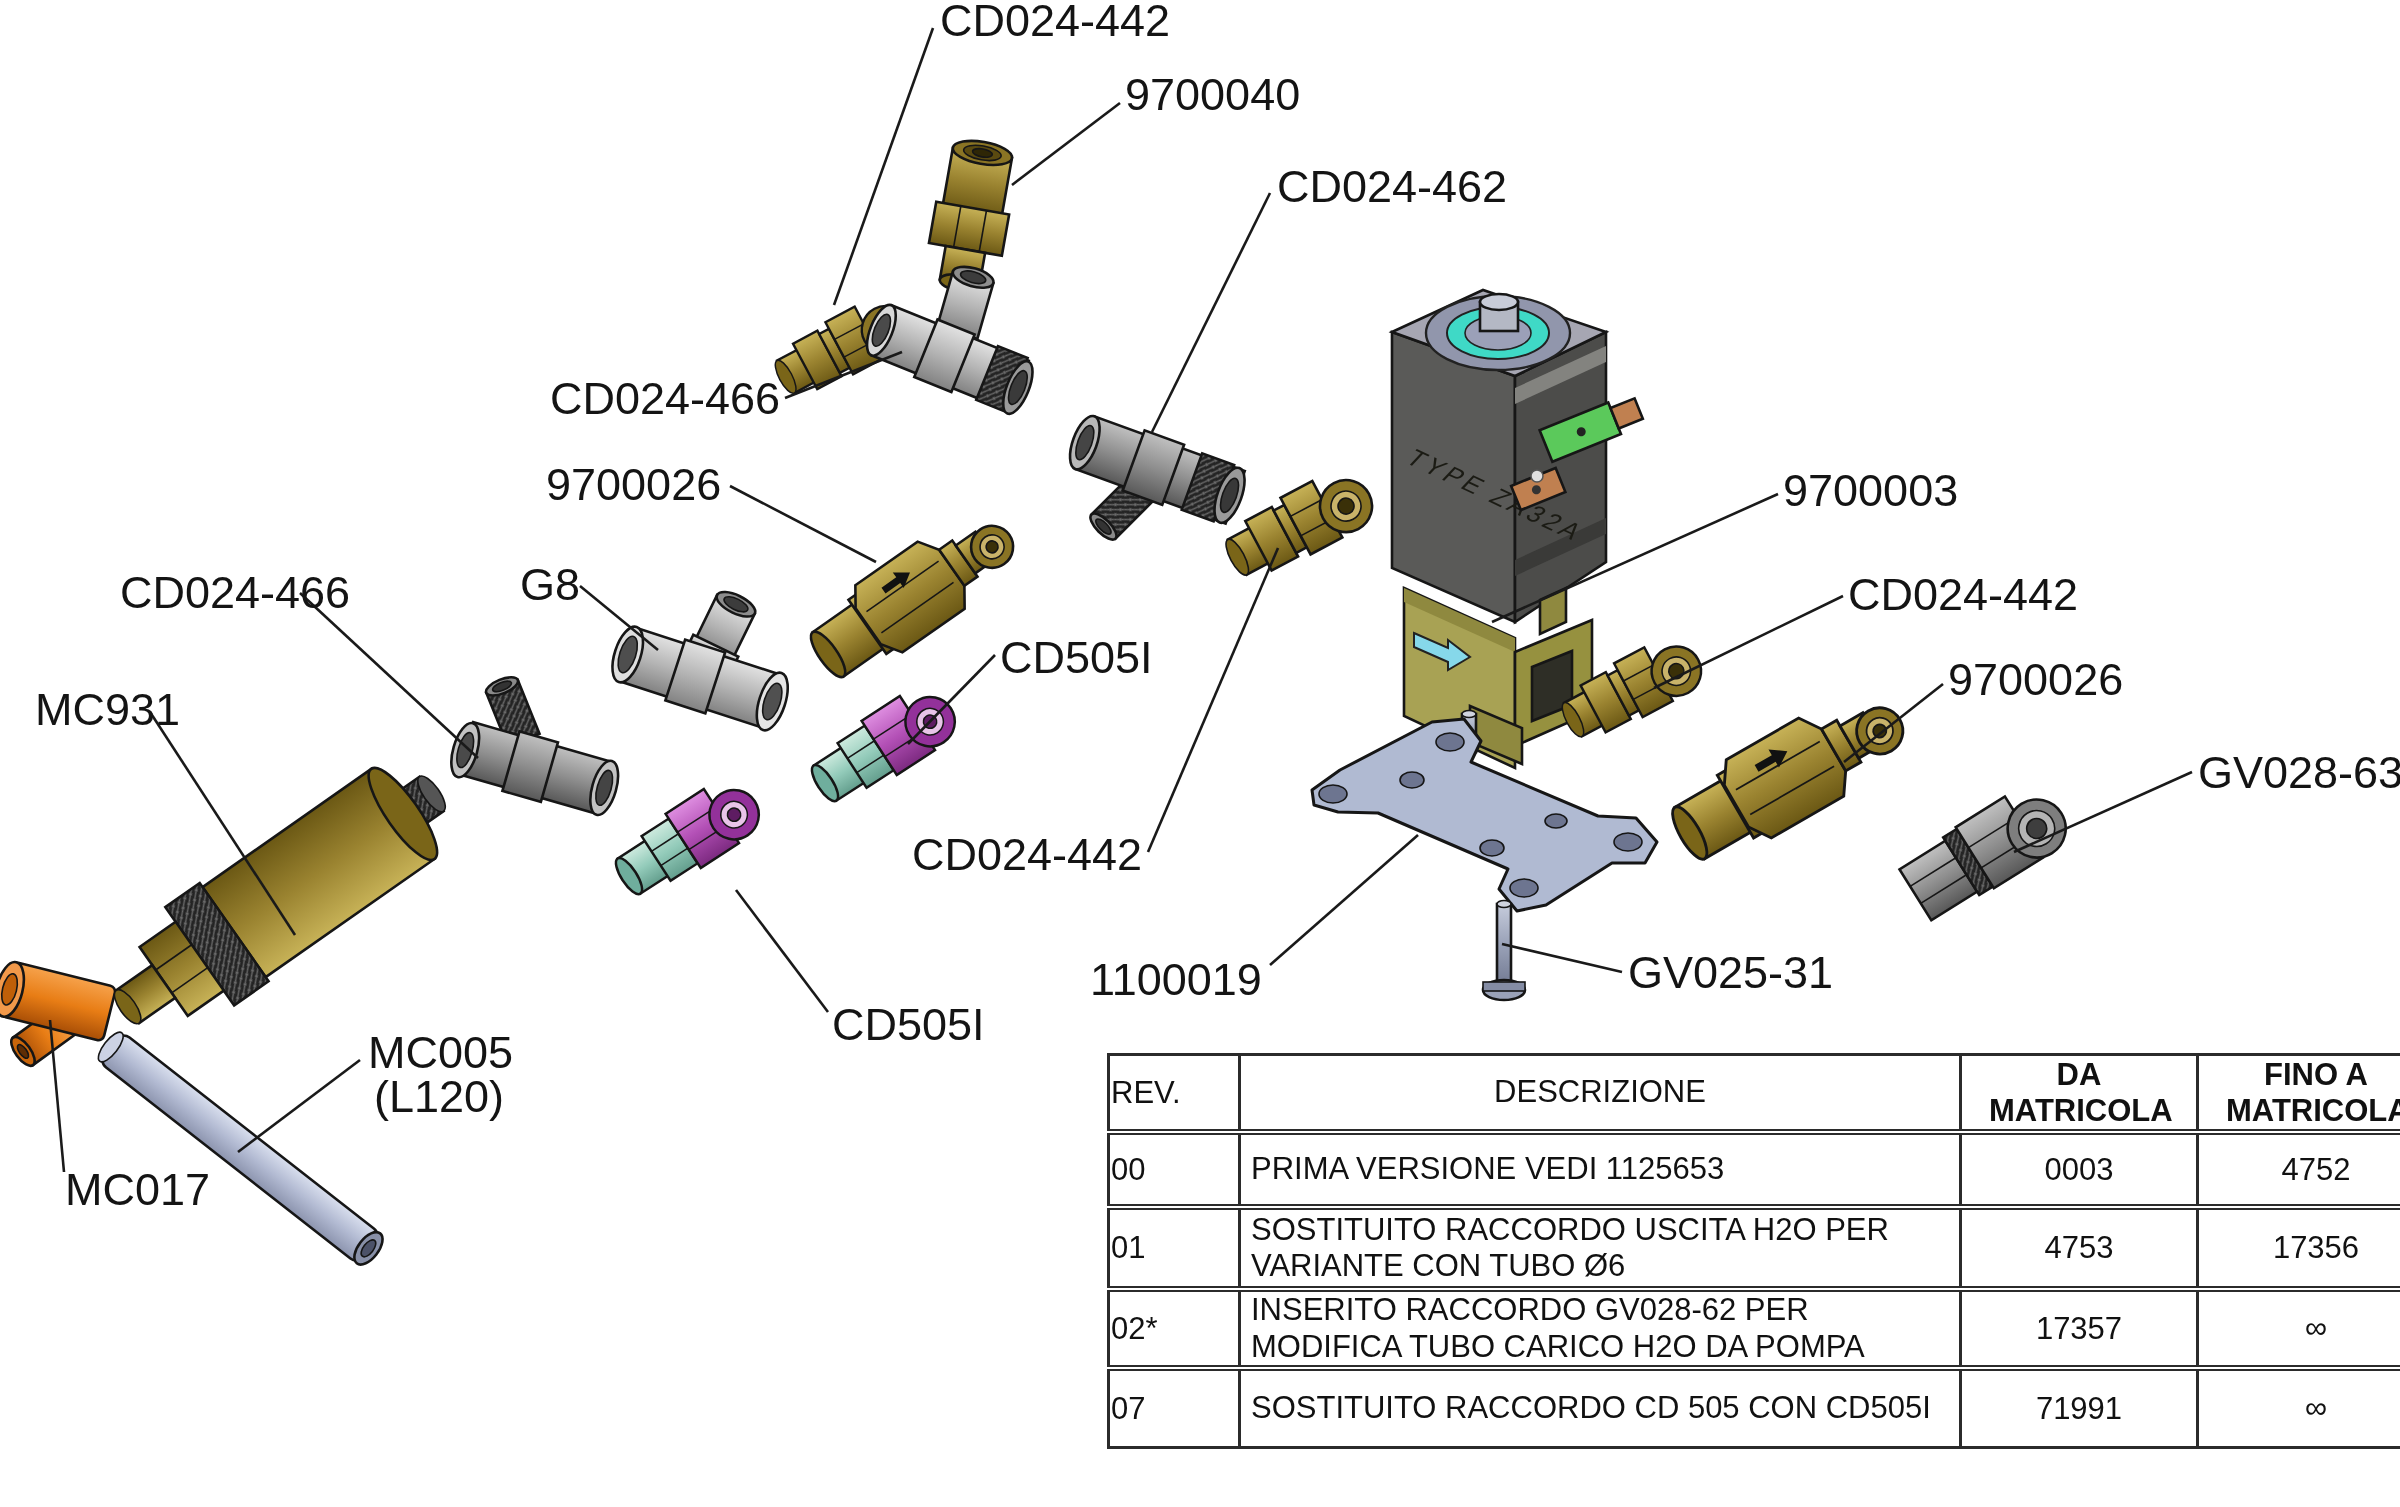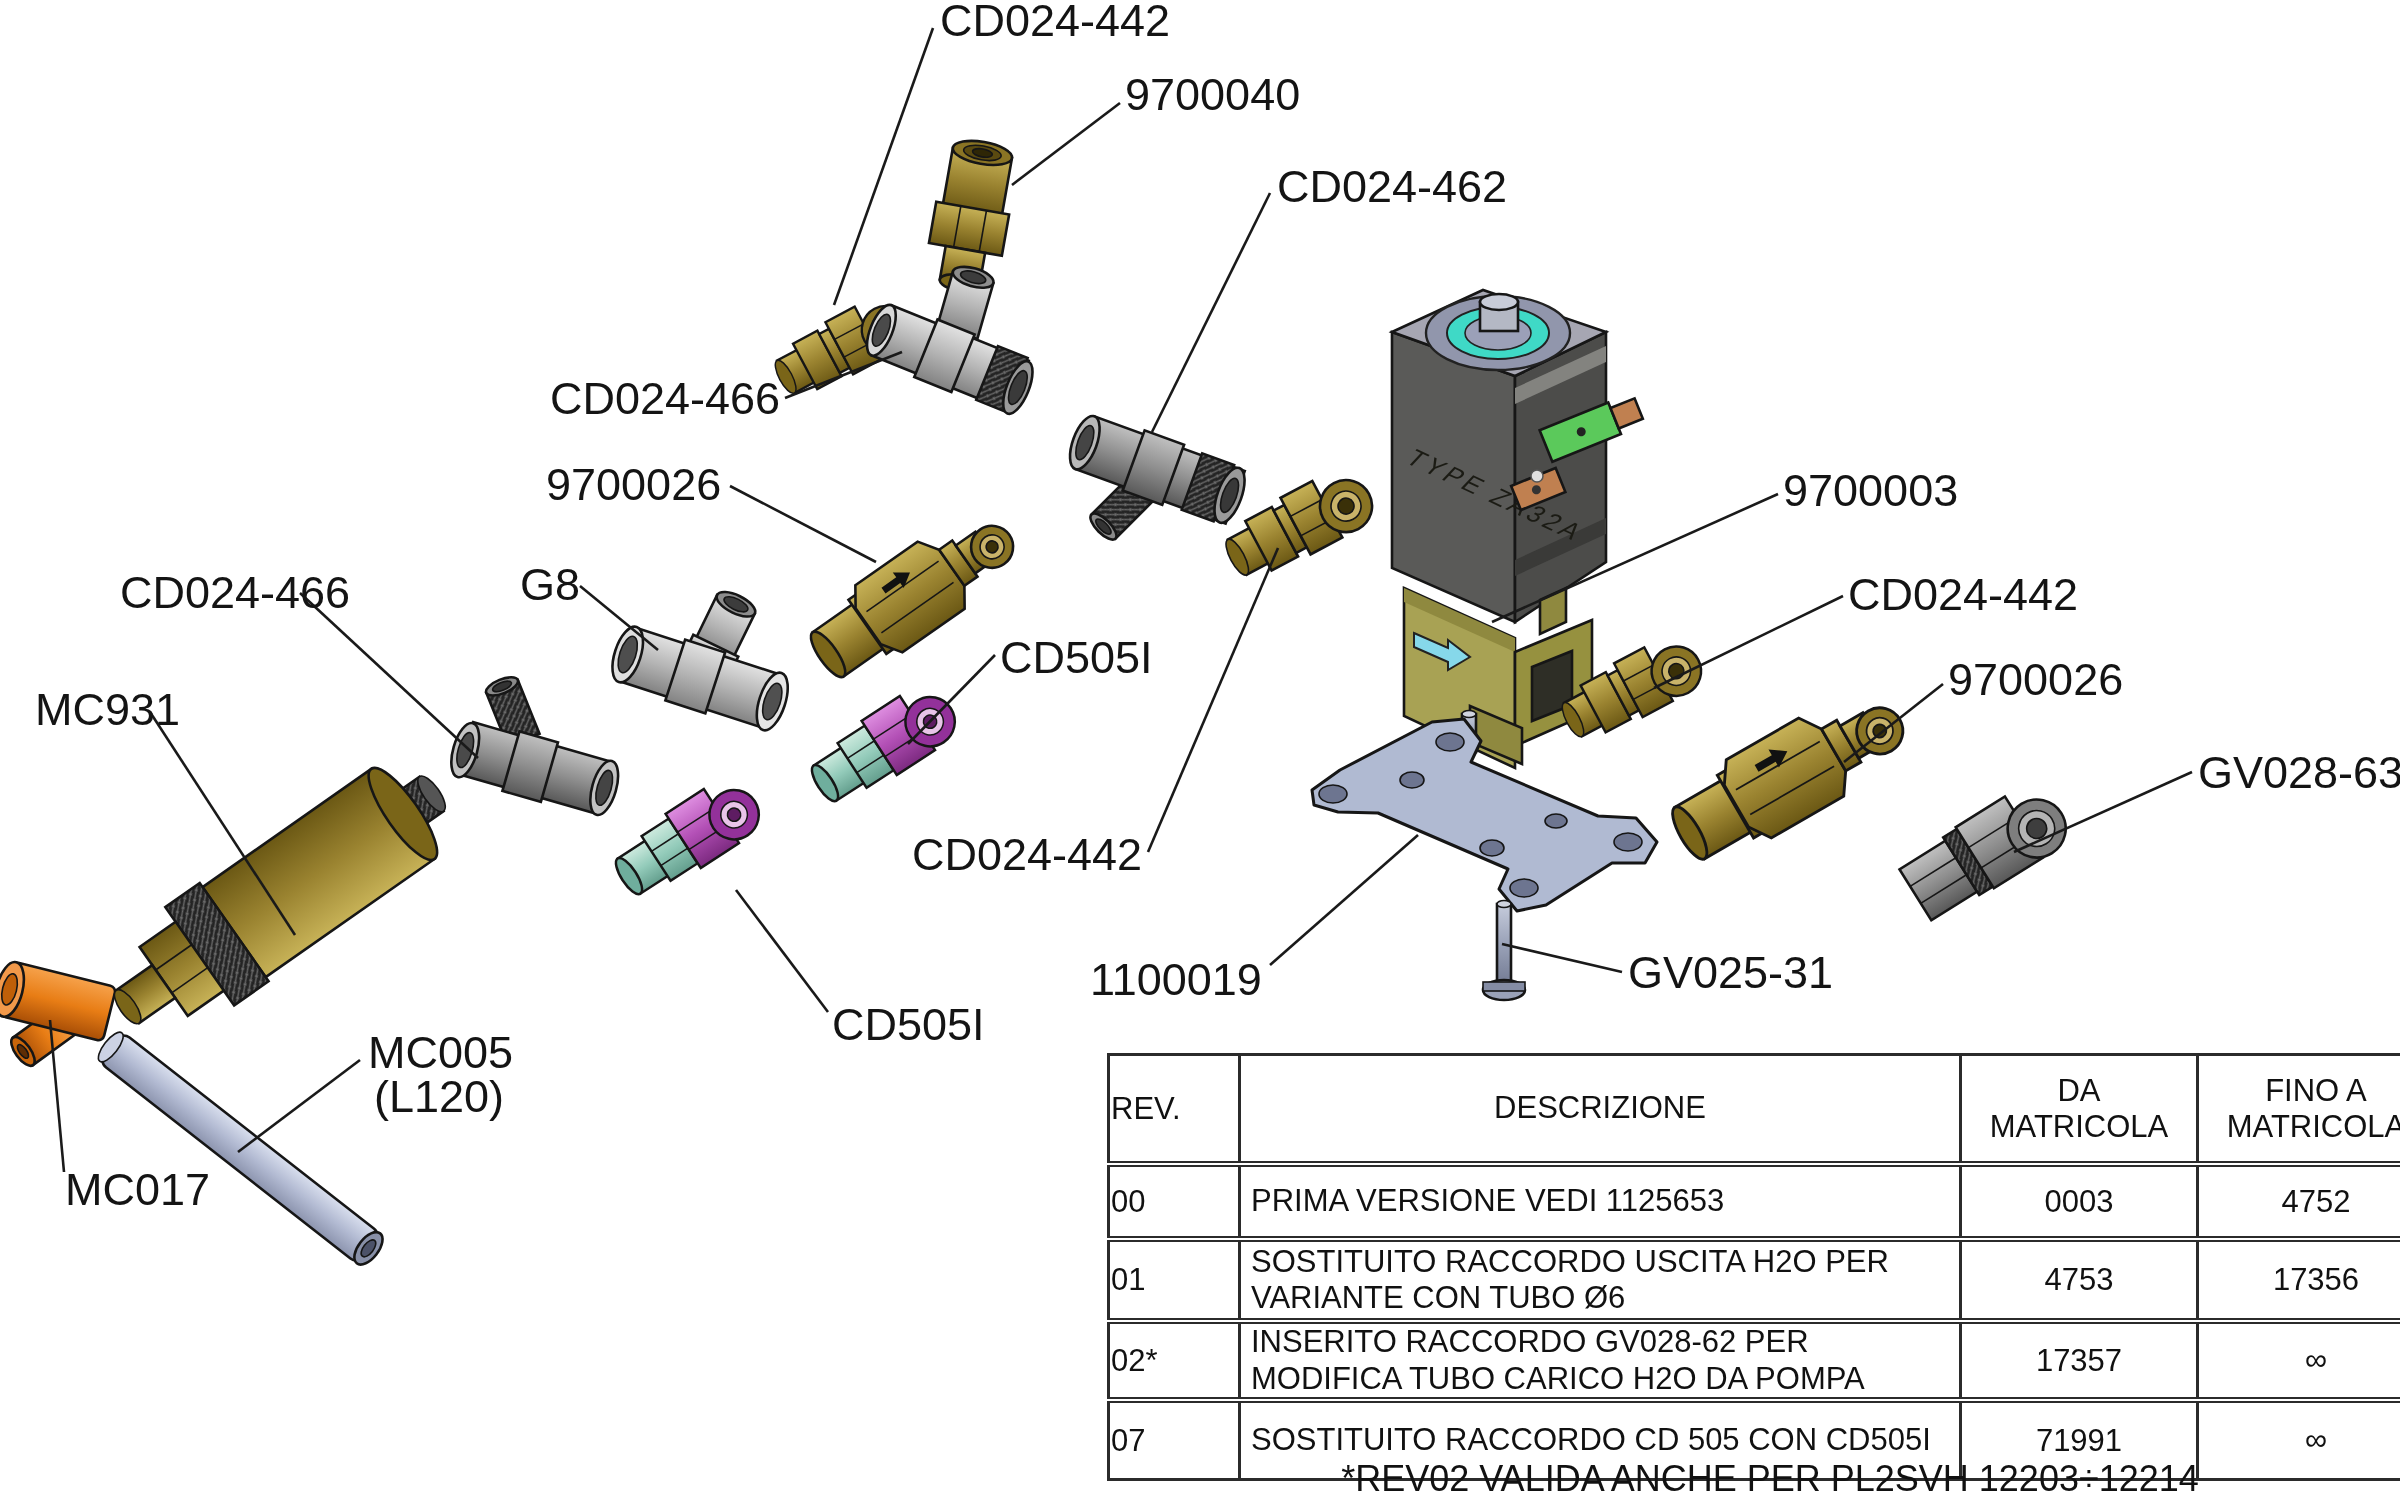--- a/index.html
+++ b/index.html
@@ -13,21 +13,21 @@
   .tline{stroke:#161616;stroke-width:1.6;}
 
   
   #revtable{position:absolute;left:1107px;top:1053px;width:1288px;border-collapse:collapse;table-layout:fixed;background:#fff;color:#111;}
   #revtable td,#revtable th{border:3px solid #2b2b2b;font-weight:normal;font-size:31px;overflow:hidden;}
   #revtable tbody tr td{border-top:6px double #2b2b2b;}
   #revtable .c-rev{width:126px;text-align:left;margin-left:41px;}
   #revtable .c-desc{width:698px;text-align:left;padding:0 10px;line-height:1.18;}
   #revtable .c-num{width:232px;text-align:center;}
   #revtable thead th{text-align:center;height:71px;}
-  .hwrap{width:180px;margin:16px auto;line-height:1.15;}
+  .hwrap{width:180px;margin:0 auto;line-height:1.15;font-weight:bold;}
   .inf{font-size:46px;line-height:0.8;}
   #footnote{position:absolute;left:1340px;top:1458px;width:860px;text-align:center;font-size:36px;color:#111;}
 </style>
 </head>
 <body>
 
 <div id="stage">
 
 <svg width="2400" height="1507" viewBox="0 0 2400 1507">
   <defs>
@@ -423,15 +423,14 @@
     </tr>
     <tr style="height:79px">
       <td class="c-rev">07</td>
       <td class="c-desc">SOSTITUITO RACCORDO CD 505 CON CD505I</td>
       <td class="c-num">71991</td>
       <td class="c-num inf">∞</td>
     </tr>
   </tbody>
 </table>
 
-<div id="footnote">*REV02 VALIDA ANCHE PER PL2SVH 12203÷12214</div>
 
 </div>
 
 </body></html>

